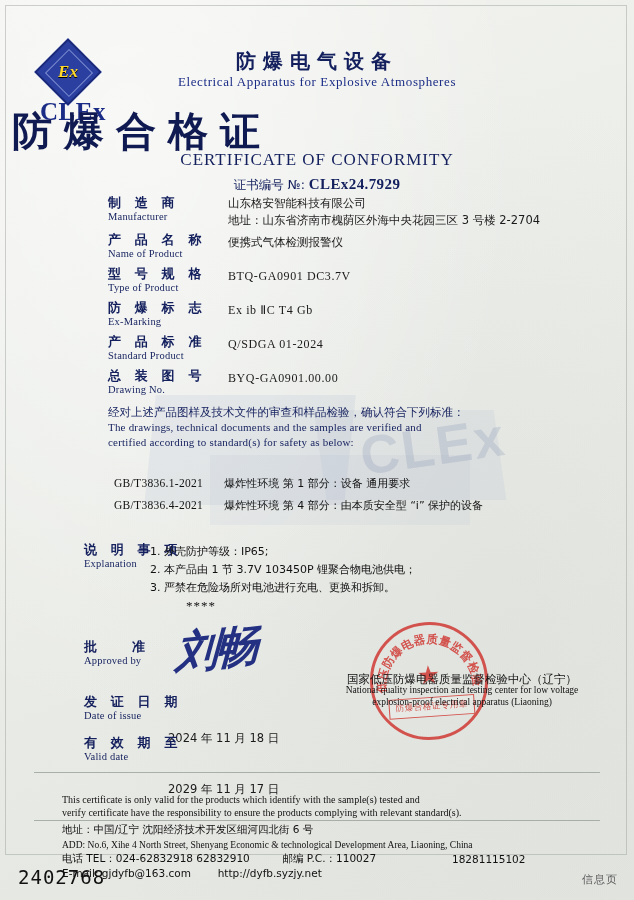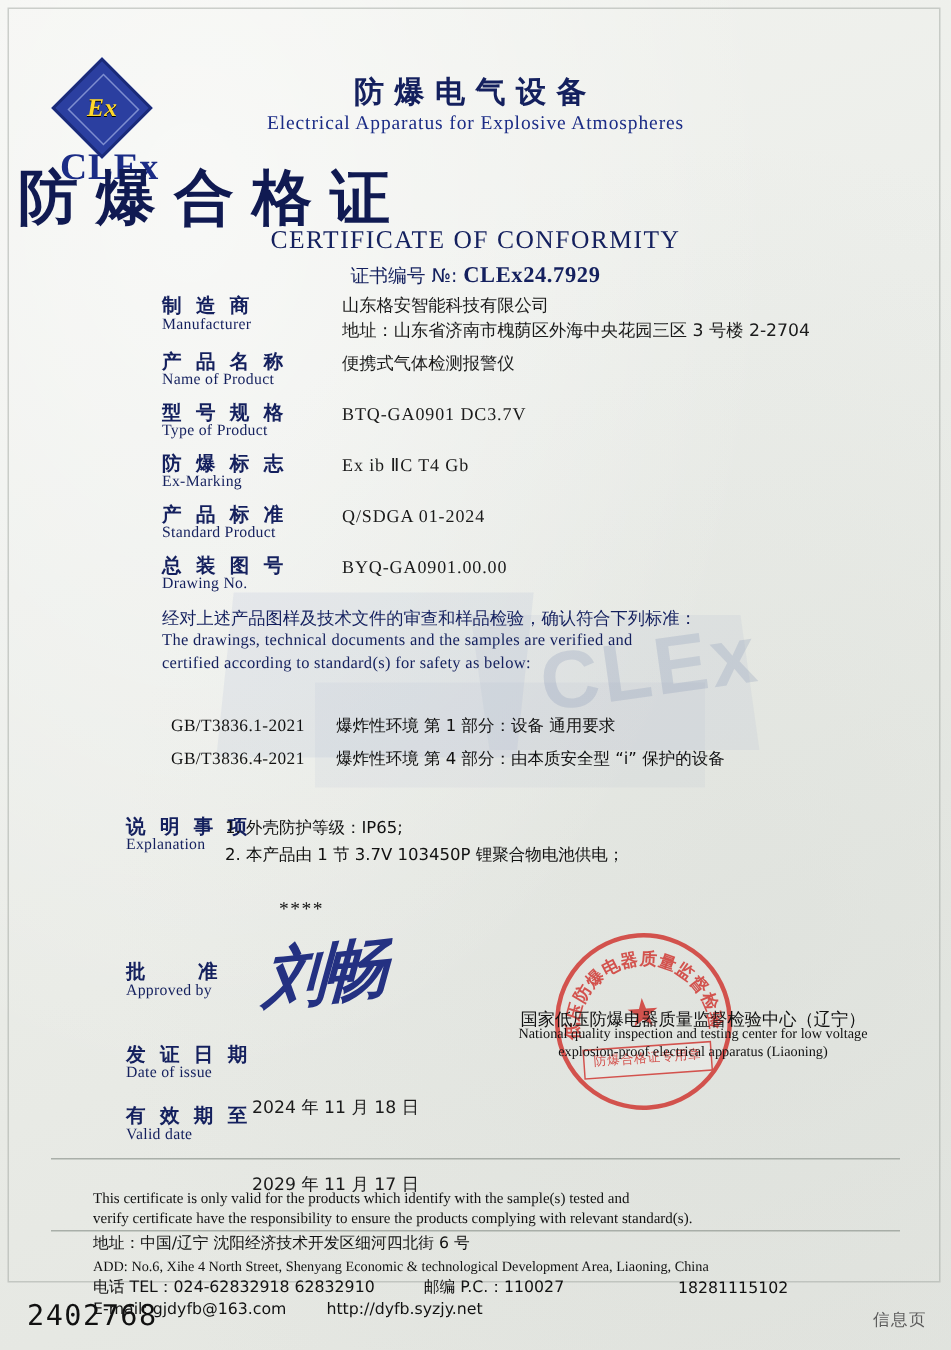--- a/index.html
+++ b/index.html
@@ -100,21 +100,21 @@
   .certno .num{
     font-family:"Liberation Serif", serif;
     font-size:15px;font-weight:bold;letter-spacing:0.4px;
   }
 
   
   .field{
     position:absolute;left:108px;
   }
   .f-cn{
-    font-family:Liberation Sans, sans-serif;
+    font-family:Liberation Mono, monospace;
     font-size:13px;font-weight:bold;color:#14205e;letter-spacing:3px;
     line-height:15px;
   }
   .f-en{
     font-family:"Liberation Serif", serif;
     font-size:10.5px;color:#14205e;line-height:12px;letter-spacing:0.2px;
   }
   .val{
     position:absolute;left:228px;
     font-family:"DejaVu Sans", sans-serif;
@@ -318,20 +318,21 @@
     <span>爆炸性环境 第 4 部分：由本质安全型 “i” 保护的设备</span>
   </div>
 
   <div class="field" style="top:543px;left:84px;">
     <div class="f-cn">说 明 事 项</div>
     <div class="f-en">Explanation</div>
   </div>
   <div class="expl-list" style="top:543px;">
     <div>1. 外壳防护等级：IP65;</div>
     <div>2. 本产品由 1 节 3.7V 103450P 锂聚合物电池供电；</div>
+    <div>3. 严禁在危险场所对电池进行充电、更换和拆卸。</div>
   </div>
   <div class="stars">****</div>
 
   <div class="field" style="top:640px;left:84px;">
     <div class="f-cn">批　　准</div>
     <div class="f-en">Approved by</div>
   </div>
   <div class="signature">刘畅</div>
 
   <div class="seal">

